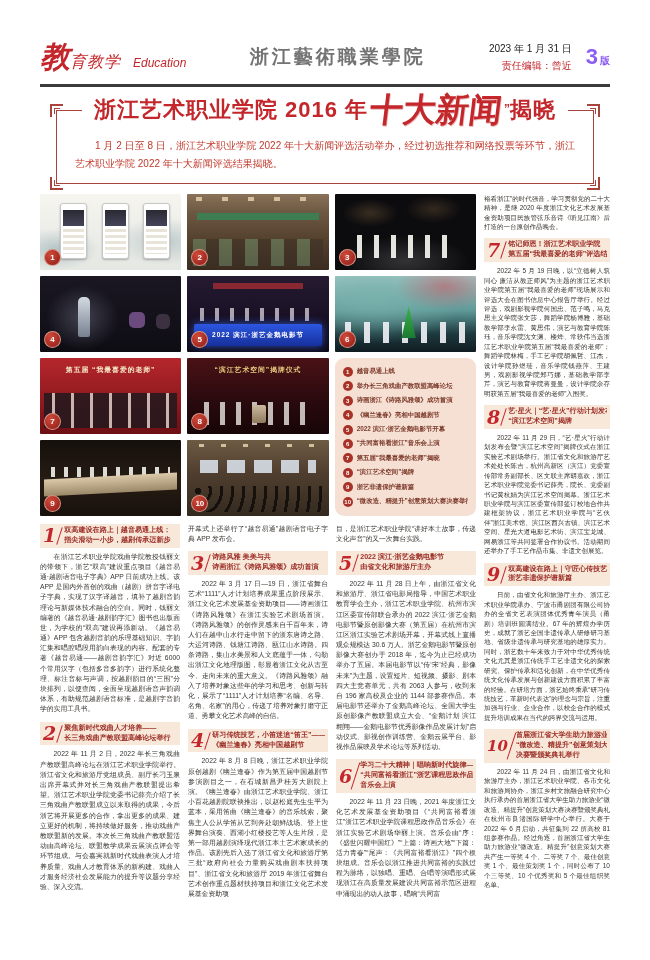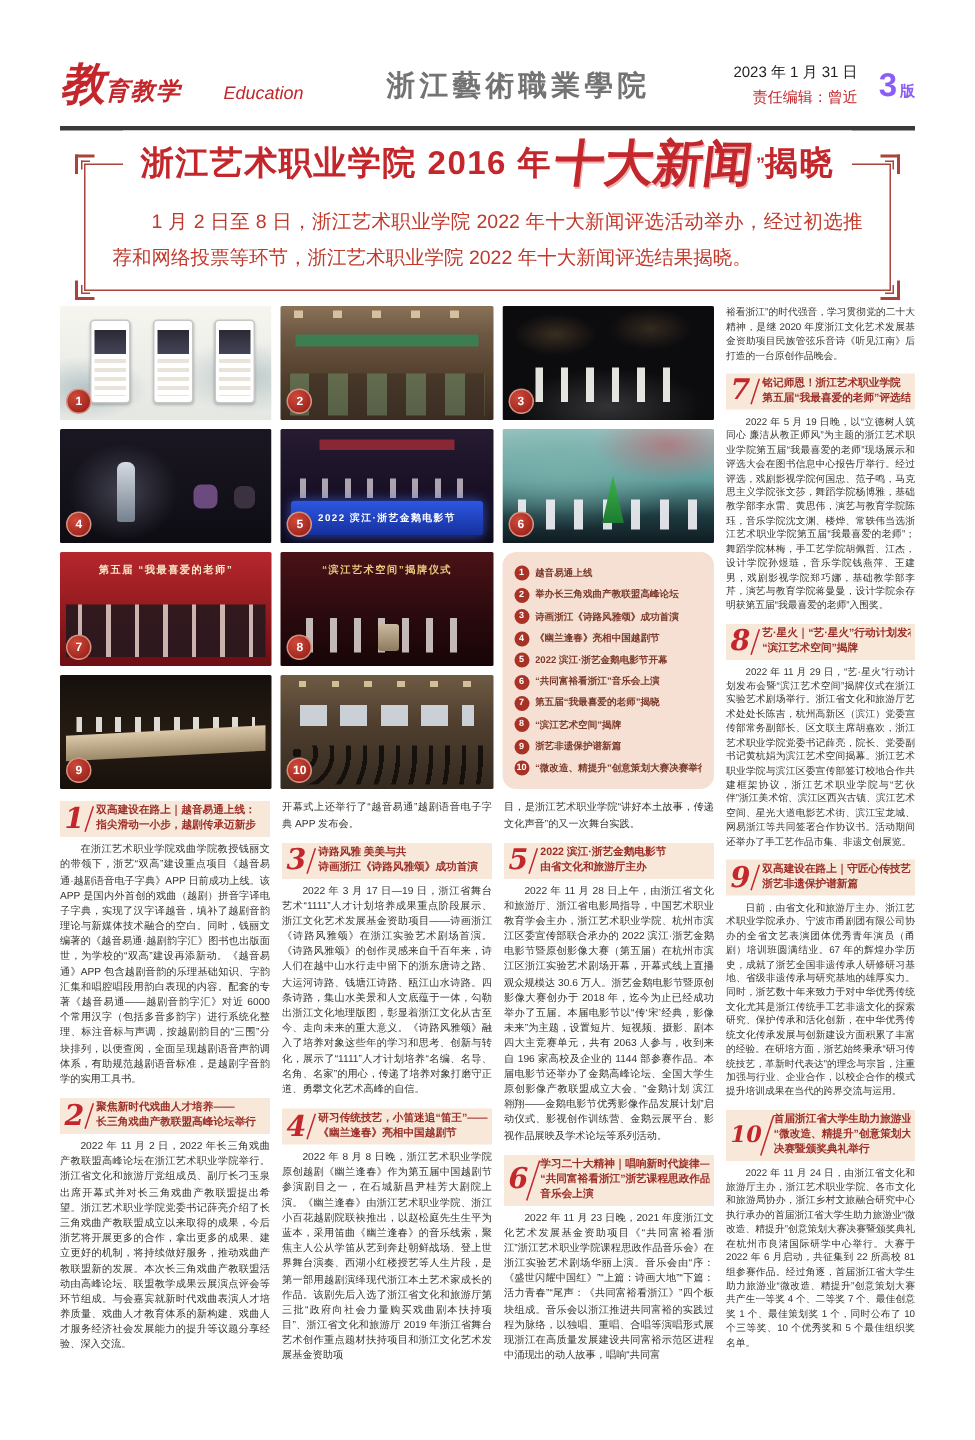--- a/index.html
+++ b/index.html
@@ -3,42 +3,42 @@
 <meta charset="utf-8">
 <style>
   html,body{margin:0;padding:0;background:#ffffff;}
   .page{width:650px;height:960px;box-sizing:border-box;background:#fff;position:relative;
         padding:36px 40px 0;font-family:"Liberation Sans","DejaVu Sans",sans-serif;overflow:hidden;}
 
   
   .masthead{display:flex;align-items:center;border-bottom:3px solid #3a3a3a;padding-bottom:6px;height:42px;}
   .m-left{display:flex;align-items:baseline;white-space:nowrap;}
   .m-char{font-family:"DejaVu Serif",serif;font-style:italic;font-weight:900;font-size:30px;color:#c3272b;line-height:1;}
-  .m-rest{font-weight:700;font-style:italic;font-size:16px;color:#c3272b;letter-spacing:1px;}
-  .m-en{font-style:italic;font-size:12px;color:#c3272b;margin-left:28px;}
+  .m-rest{font-weight:400;font-style:italic;font-size:16px;color:#c3272b;letter-spacing:1px;}
+  .m-en{font-style:italic;font-size:12px;color:#c3272b;margin-left:12px;}
   .m-center{flex:1;text-align:center;}
   .m-callig{font-family:"DejaVu Serif",serif;font-weight:700;font-size:19px;color:#737373;letter-spacing:3px;}
   .m-right{display:flex;align-items:center;gap:14px;}
   .m-meta{font-size:10px;line-height:1.7;text-align:right;}
   .m-date{color:#222;}
   .m-editor{color:#c3272b;}
   .m-page{color:#8b5cf6;font-weight:800;font-size:22px;line-height:1;}
   .m-unit{font-size:10px;font-weight:700;margin-left:2px;}
 
   
   .headline{font-size:20px;font-weight:900;color:#141414;text-align:center;margin:9px 0 7px;letter-spacing:1px;}
 
   
   .feature{margin:0 16px 10px;}
   .feature-title{position:relative;z-index:2;display:table;margin:0 auto;background:#fff;padding:0 12px;white-space:nowrap;line-height:44px;height:44px;}
   .ft-pre,.ft-suf{font-size:22px;font-weight:900;color:#c3272b;letter-spacing:1px;vertical-align:middle;}
   .ft-hi{display:inline-block;font-family:"DejaVu Serif",serif;font-size:33px;font-weight:900;color:#c3272b;transform:skewX(-7deg);margin:0 2px;vertical-align:middle;text-shadow:1px 1px 0 rgba(195,39,43,.35);}
   .ft-q{font-size:12px;color:#c3272b;font-weight:700;vertical-align:top;}
   .feature-box{position:relative;border:1.5px solid #a8443c;margin-top:-22px;padding:26px 18px 9px;}
-  .feature-intro{margin:0;font-size:13px;line-height:1.85;color:#c0392b;text-indent:2em;text-align:justify;}
+  .feature-intro{margin:0;font-size:10px;line-height:1.85;color:#c0392b;text-indent:2em;text-align:justify;}
   .cnr{position:absolute;width:13px;height:13px;}
   .cnr::before{content:"";position:absolute;inset:0;border-top:2px solid #a8443c;border-left:2px solid #a8443c;}
   .cnr::after{content:"";position:absolute;left:4px;top:4px;width:5px;height:5px;border-top:1.5px solid #a8443c;border-left:1.5px solid #a8443c;}
   .tl{left:-7px;top:-7px;}
   .tr{right:-7px;top:-7px;transform:scaleX(-1);}
   .bl{left:-7px;bottom:-7px;transform:scaleY(-1);}
   .br{right:-7px;bottom:-7px;transform:scale(-1,-1);}
 
   
   .content{display:flex;gap:8px;}

